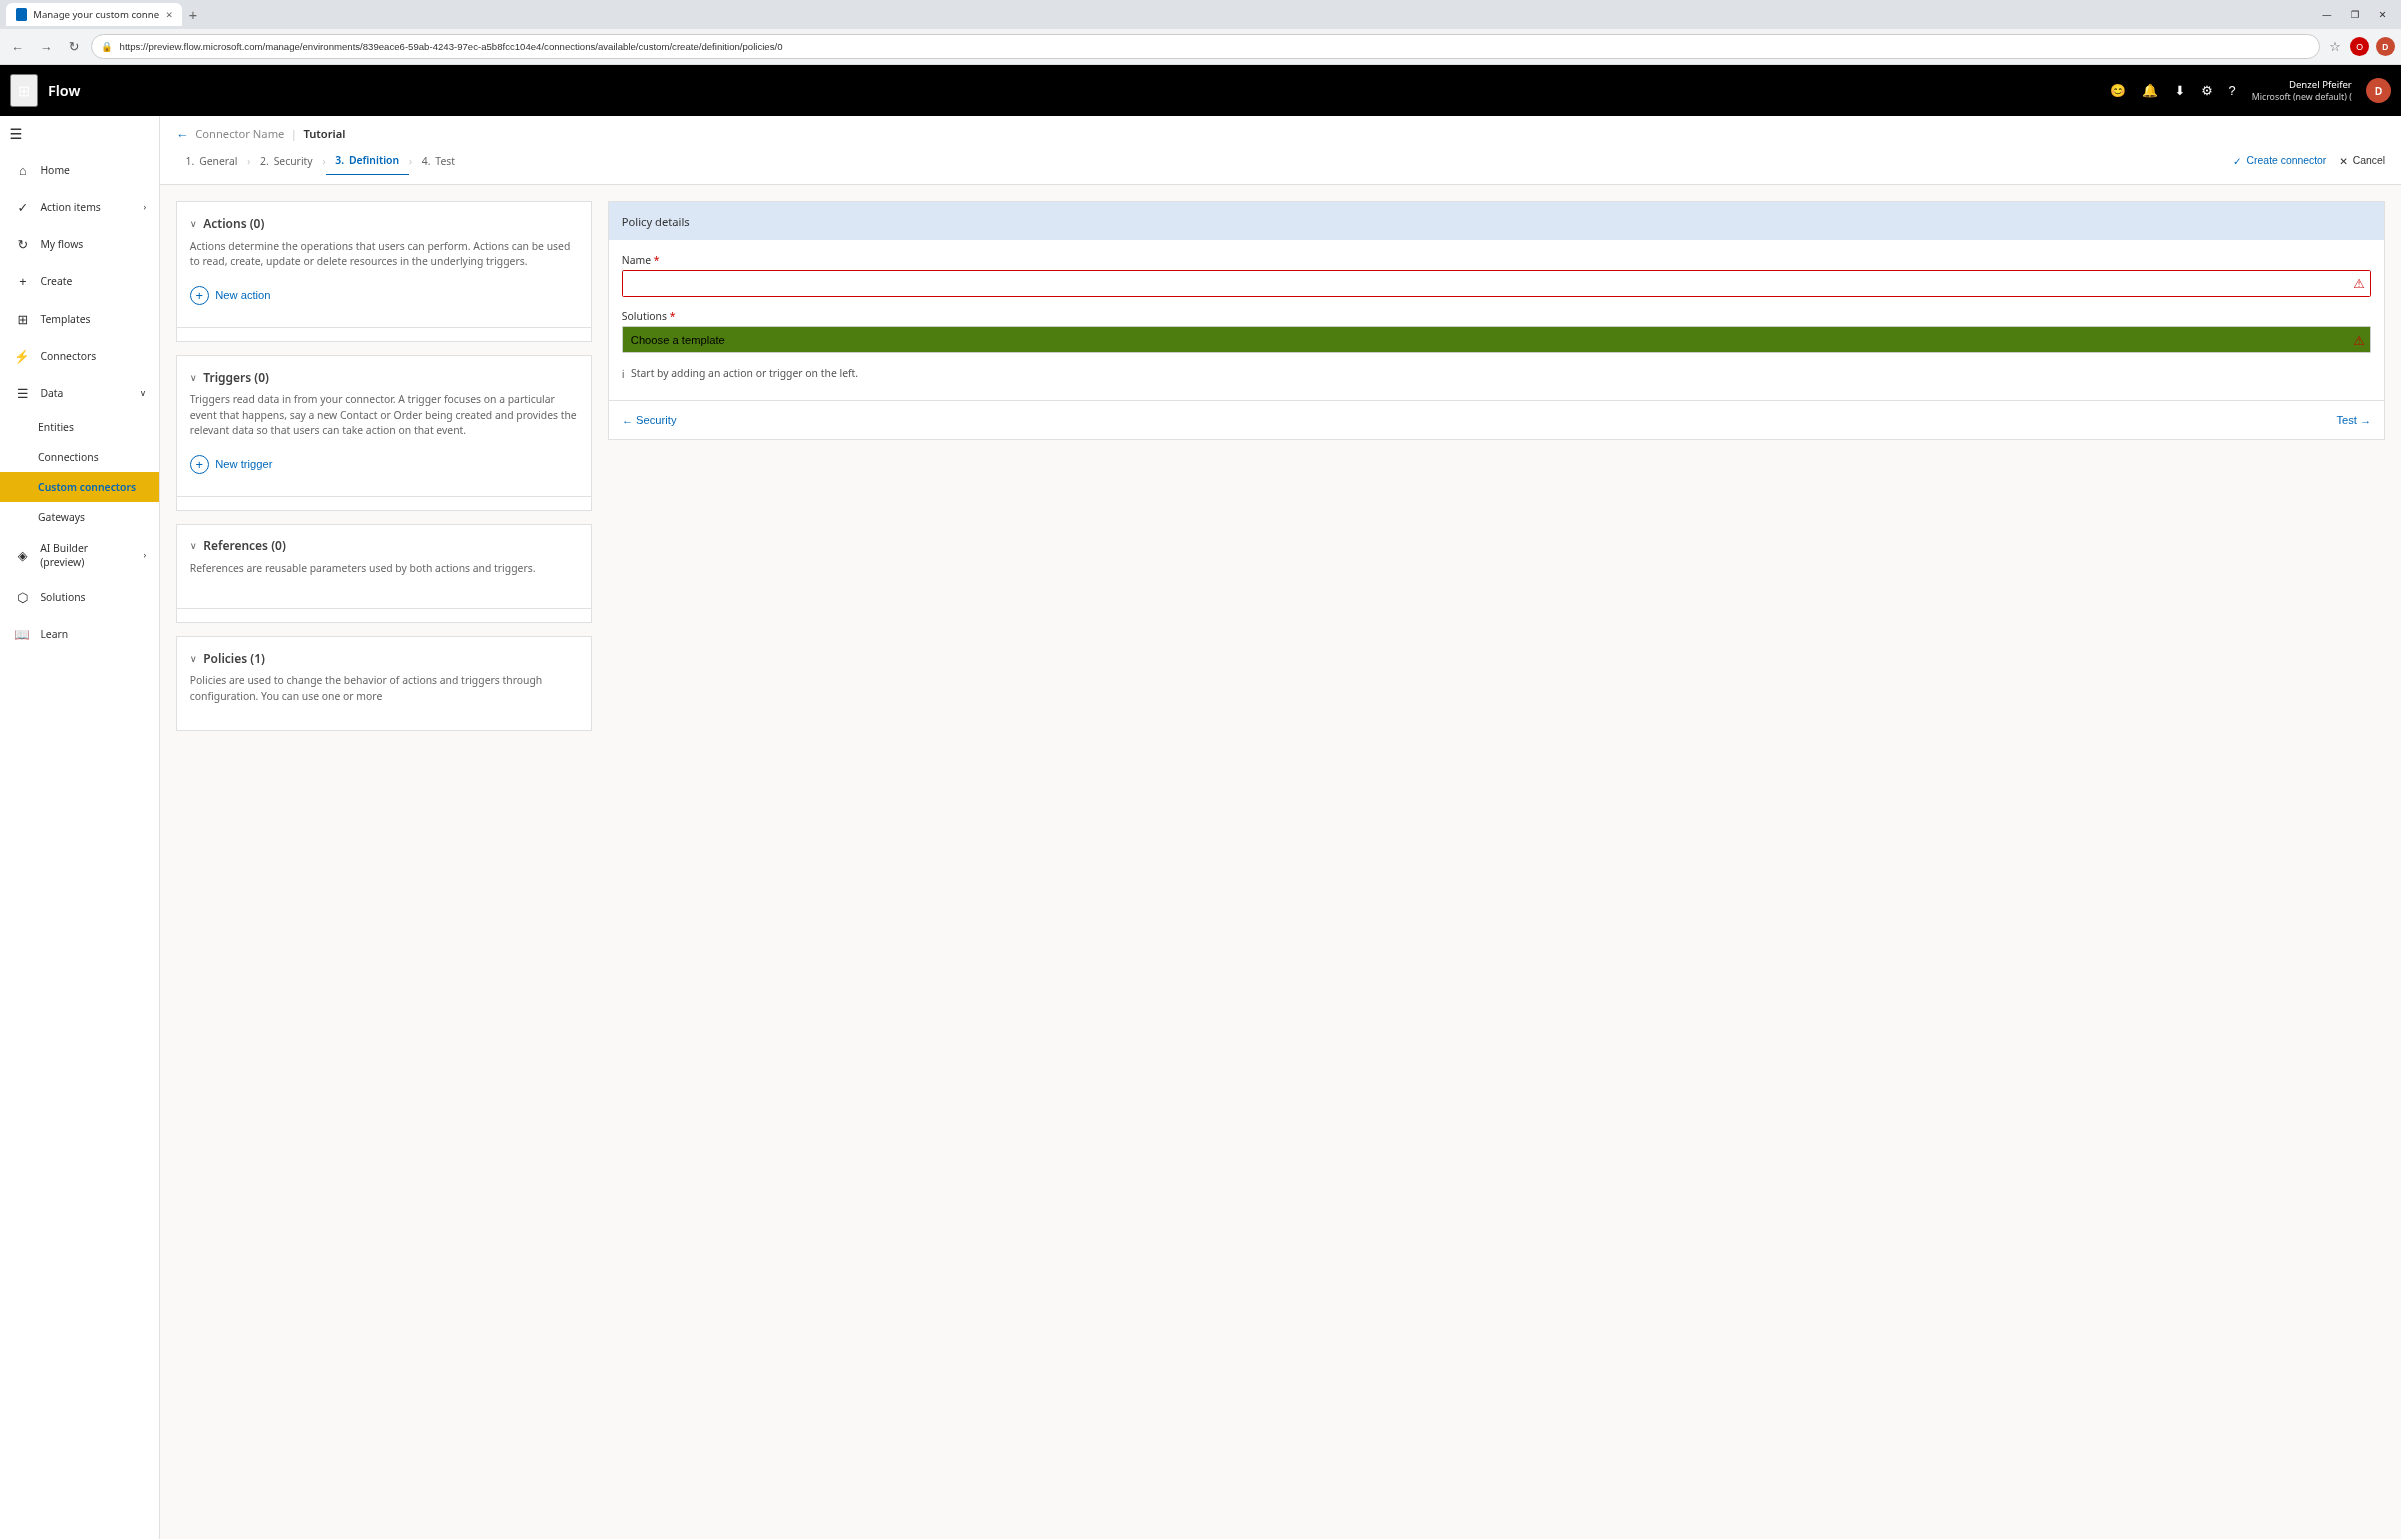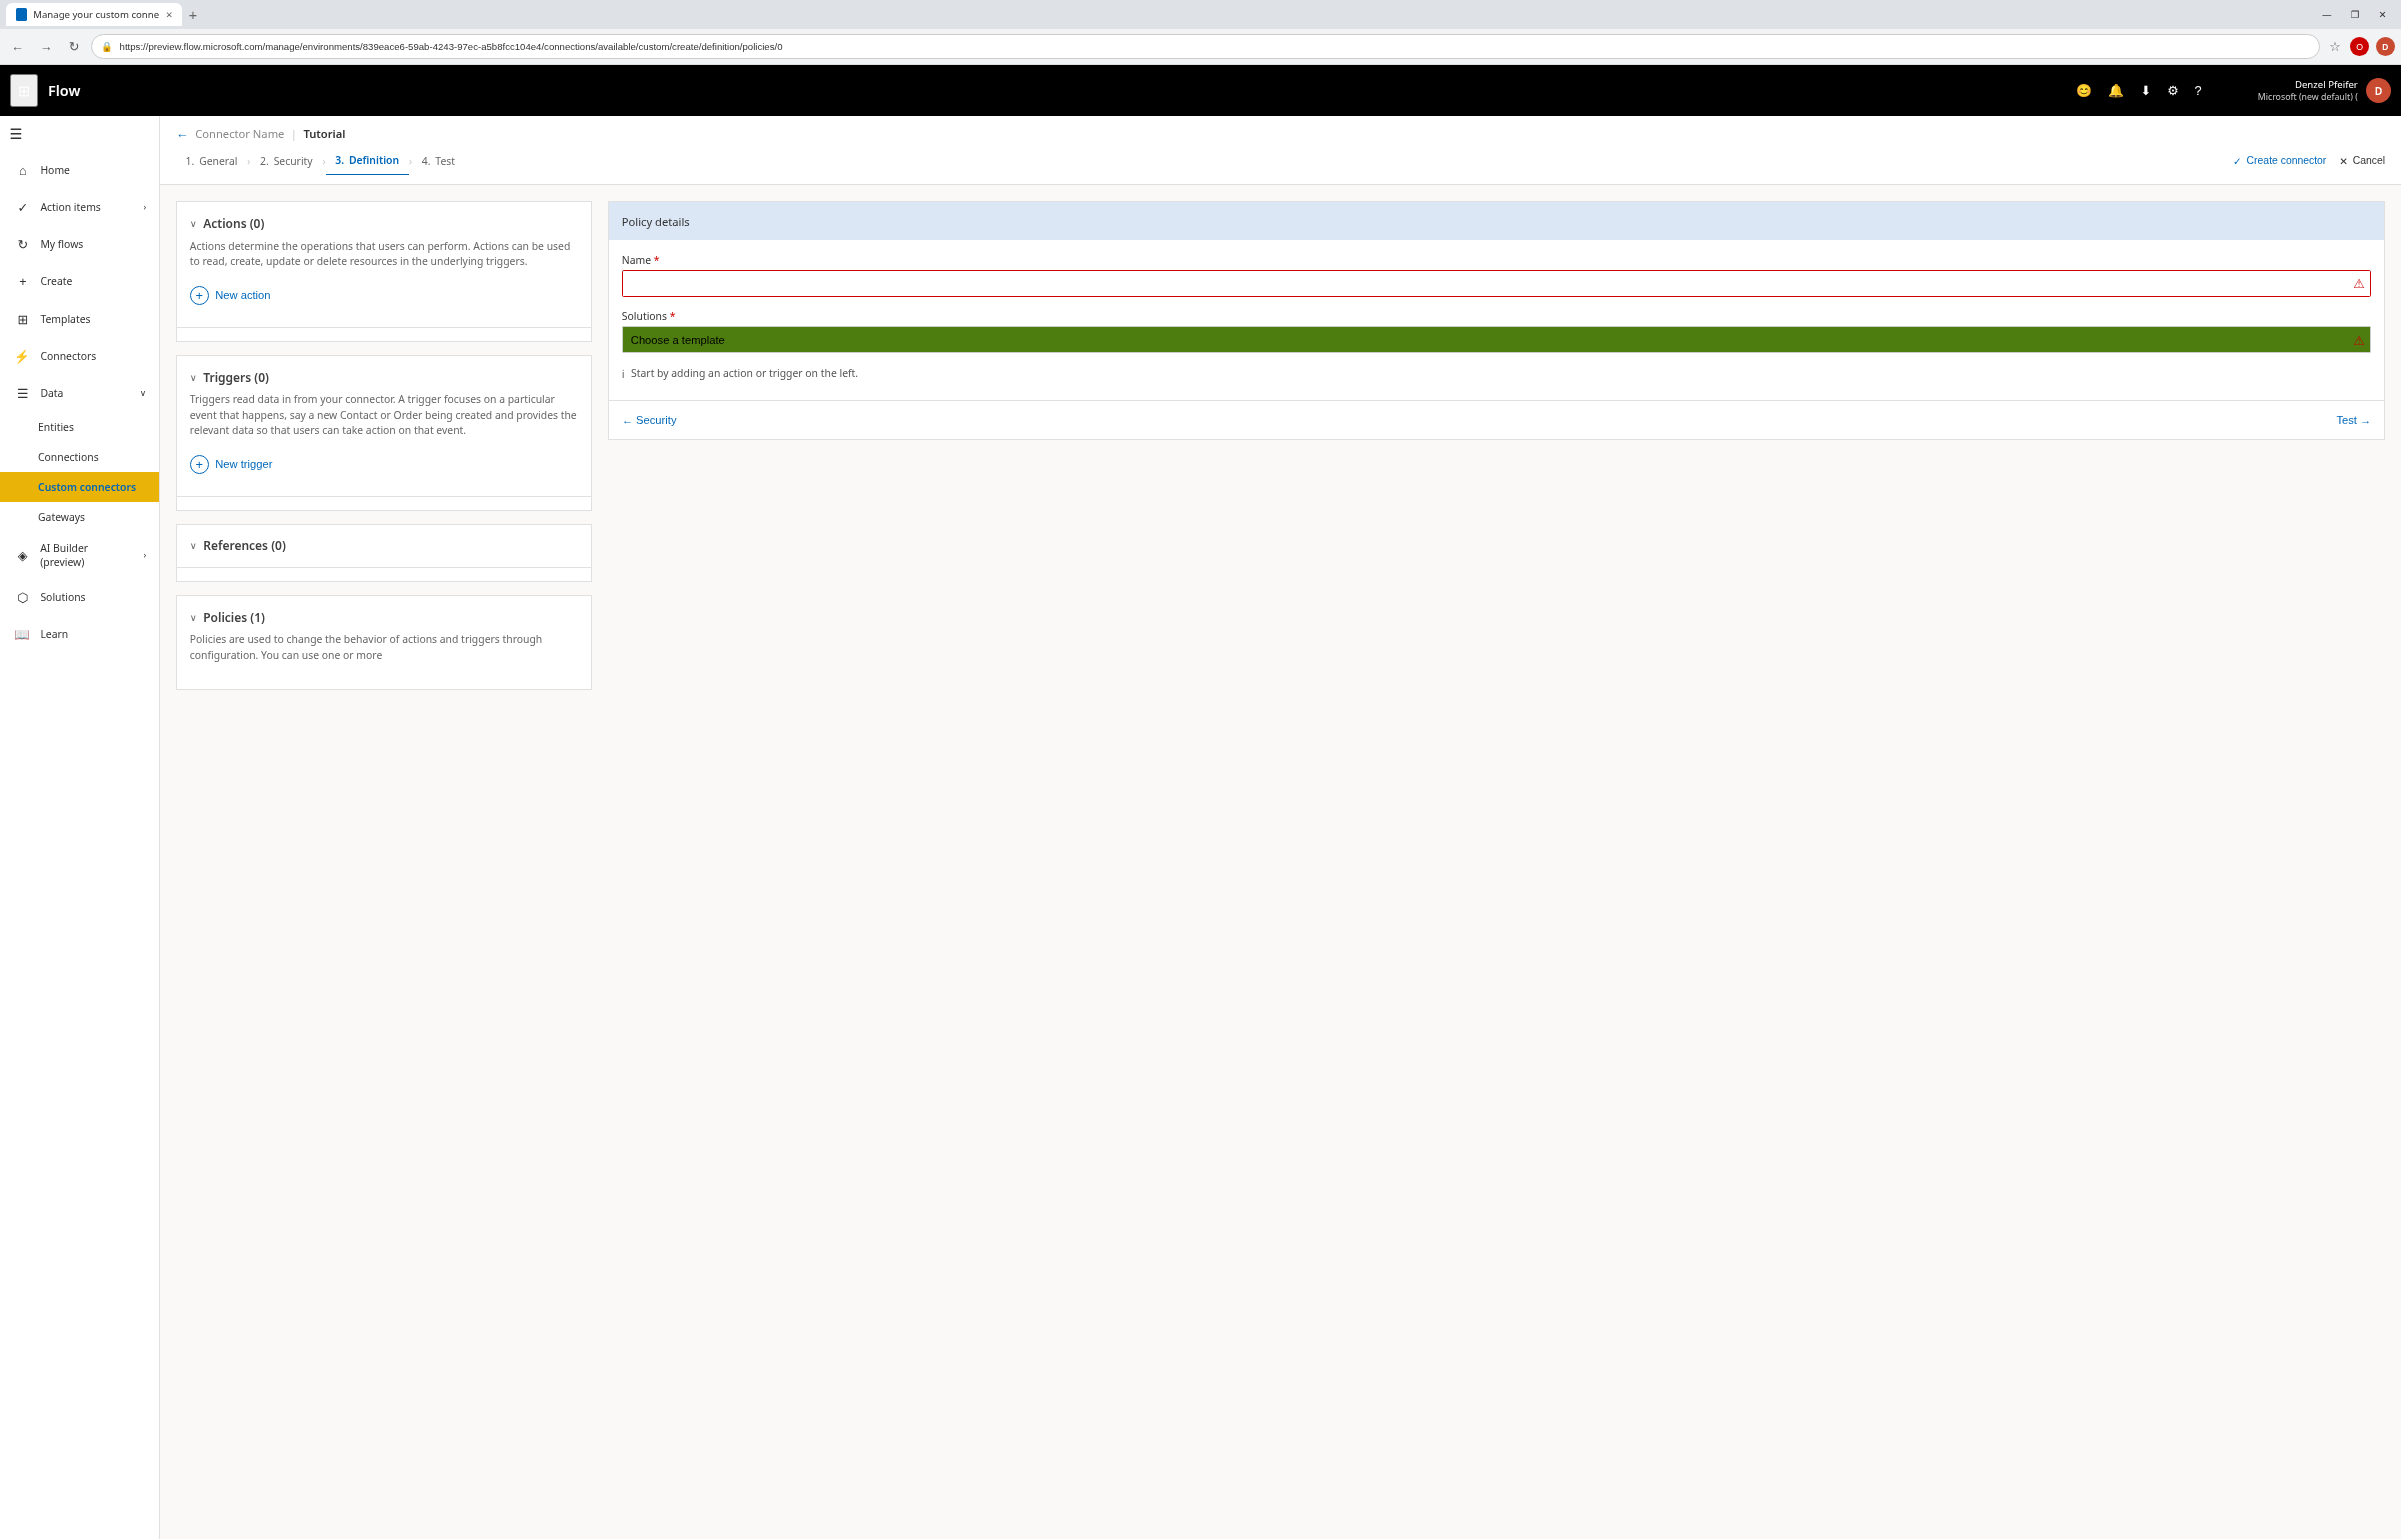--- a/index.html
+++ b/index.html
@@ -62,21 +62,21 @@
       display: flex; align-items: center;
       height: 51px;
       padding: 0 9.6px;
       gap: 9.6px;
     }
     .nav-waffle { font-size: 14.4px; color: #fff; cursor: pointer; padding: 6.4px; }
     .nav-logo { font-size: 14.4px; font-weight: 600; color: #fff; }
     .nav-spacer { flex: 1; }
     .nav-icon-group { display: flex; align-items: center; gap: 3.2px; }
     .nav-icon-btn { background: none; border: none; color: #fff; font-size: 12.8px; cursor: pointer; padding: 6.4px; border-radius: 3.2px; }
-    .nav-user { display: flex; align-items: center; gap: 8px; margin-left: 40px; }
+    .nav-user { display: flex; align-items: center; gap: 14px; }
     .nav-user-info { text-align: right; }
     .nav-user-name { font-size: 9.6px; color: #fff; }
     .nav-user-org { font-size: 8.8px; color: #ccc; }
     .nav-avatar { width: 25.6px; height: 25.6px; background: #c84b31; border-radius: 50%; display: flex; align-items: center; justify-content: center; color: #fff; font-size: 10.4px; font-weight: 600; }
 
     
     .main-area { display: flex; flex: 1; overflow: hidden; }
 
     
     .sidebar {
@@ -394,20 +394,23 @@
                 <span>New trigger</span>
               </button>
             </div>
             <hr class="section-divider">
           </div>
 
           <div class="section-card">
             <div class="section-header">
               <span class="section-chevron">∨</span>
               <span class="section-title">References (0)</span>
+            </div>
+            <div class="section-body">
+              <p class="section-desc">References are reusable parameters used by both actions and triggers.</p>
             </div>
             <hr class="section-divider">
           </div>
 
           <div class="section-card">
             <div class="section-header">
               <span class="section-chevron">∨</span>
               <span class="section-title">Policies (1)</span>
             </div>
             <div class="section-body">

